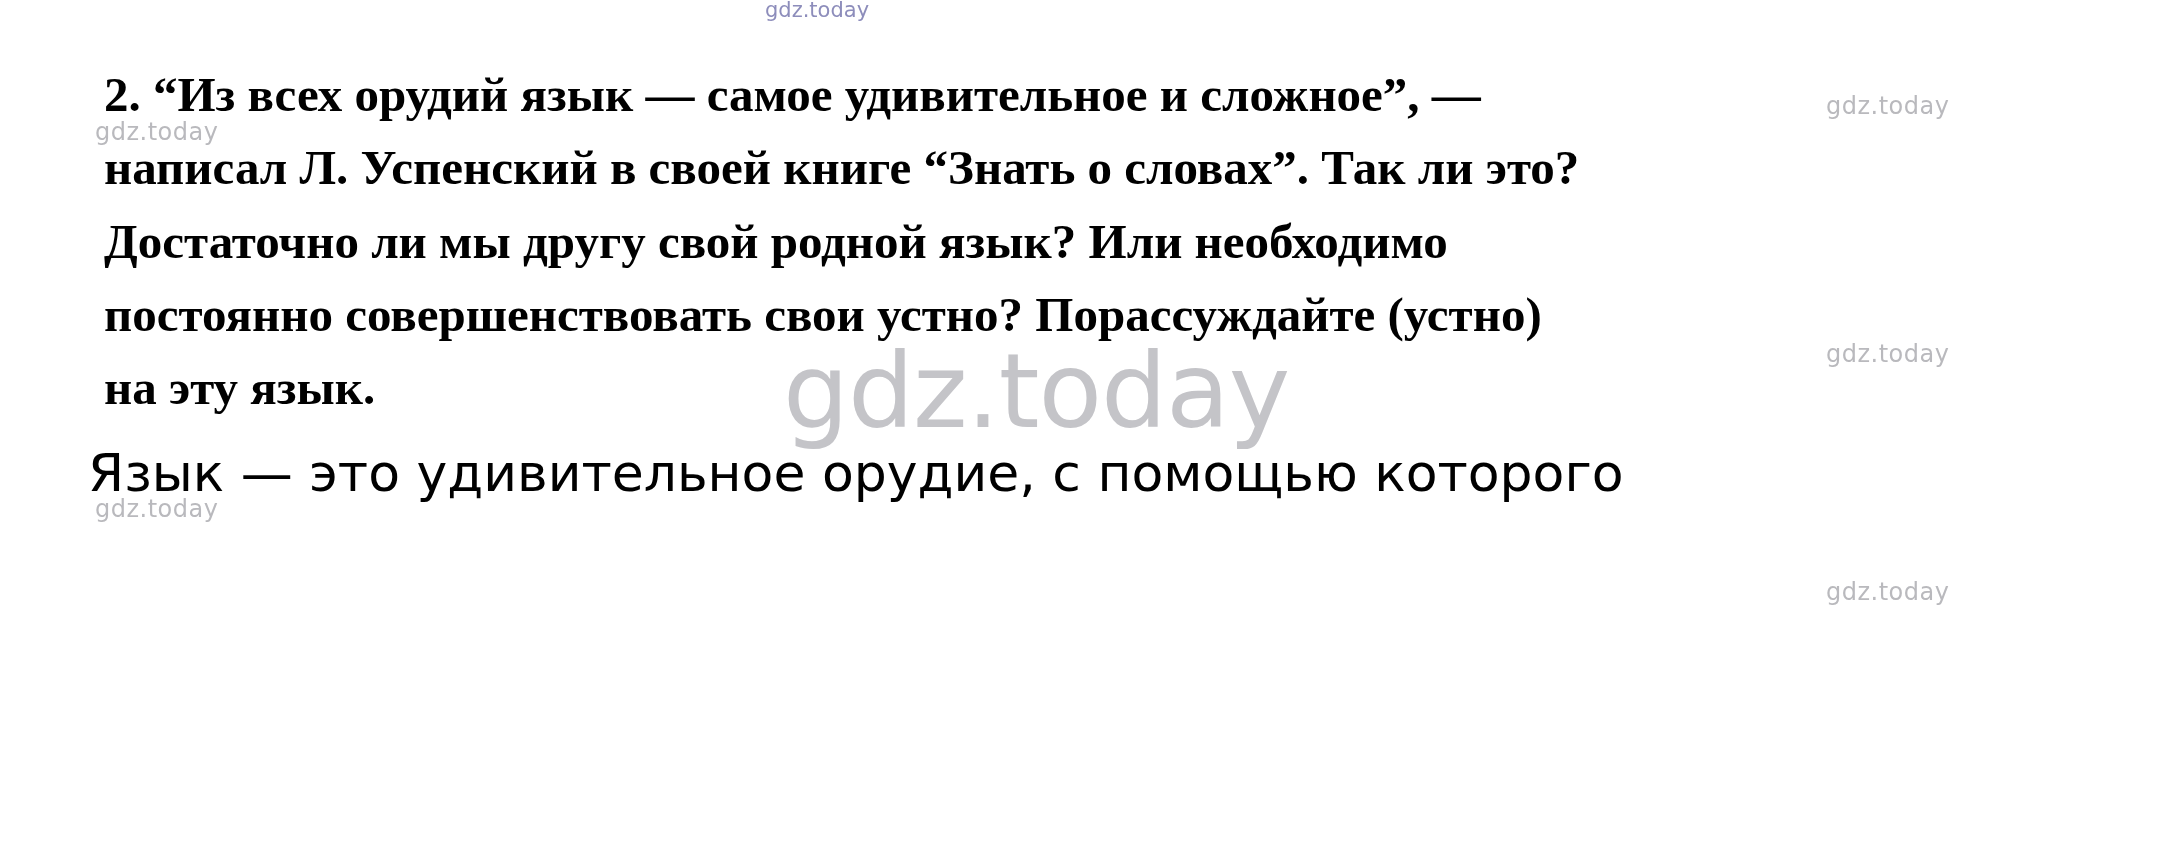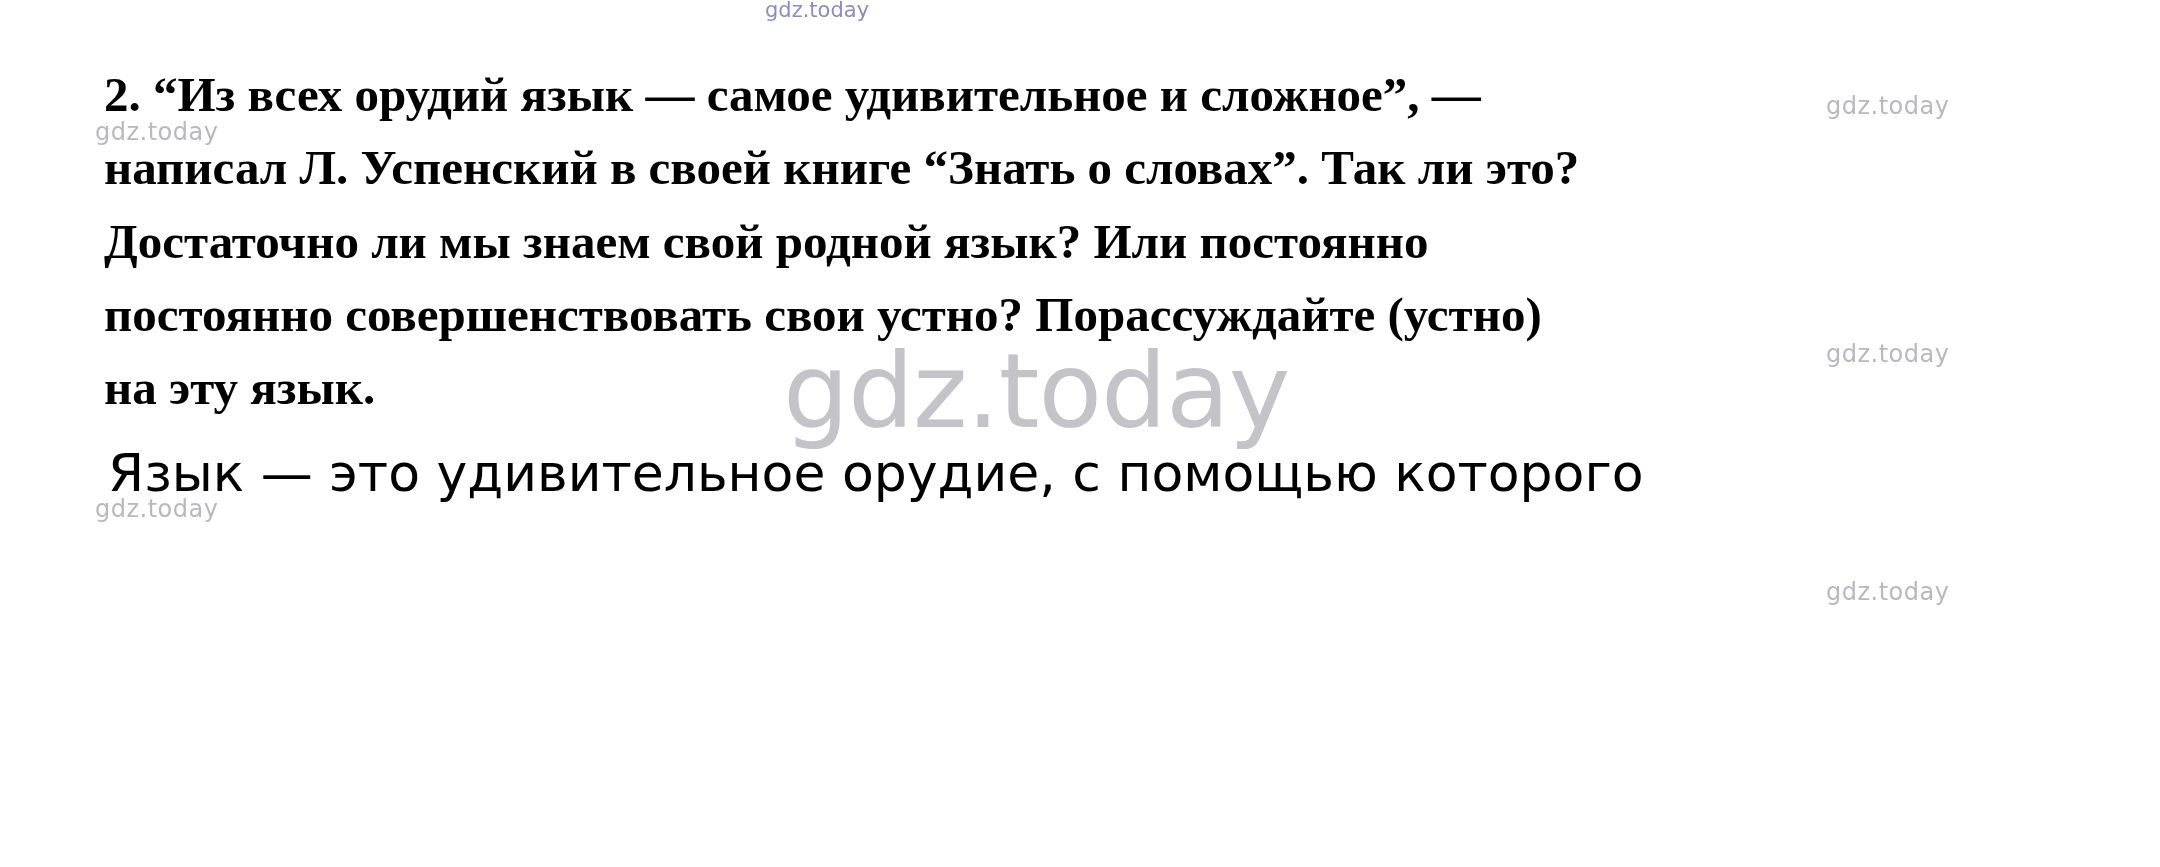--- a/index.html
+++ b/index.html
@@ -69,21 +69,20 @@
   }
   .task-block p { margin: 16px; }
 
   .answer-block {
     margin-top: 22px;
     font-family: "DejaVu Sans", sans-serif;
     font-size: 52px;
     line-height: 1.33;
     color: #000000;
     font-weight: 400;
-    margin-left: 20px;
   }
   .answer-block p { margin: 0; }
   .answer-para-2 { margin-top: 4px; }
 </style>
 </head>
 <body>
 
 <div id="page">
 
   <div class="wm wm-top" id="wm-top">gdz.today</div>
@@ -92,21 +91,21 @@
   <div class="wm wm-small" id="wm-3">gdz.today</div>
   <div class="wm wm-small" id="wm-4">gdz.today</div>
   <div class="wm wm-small" id="wm-5">gdz.today</div>
   <div class="wm wm-big" id="wm-center">gdz.today</div>
 
   <div id="content">
 
     <div class="task-block">
       <p>2. “Из всех орудий язык — самое удивительное и сложное”, —</p>
       <p>написал Л. Успенский в своей книге “Знать о словах”. Так ли это?</p>
-      <p>Достаточно ли мы знаем свой родной язык? Или постоянно</p>
+      <p>Достаточно ли мы другу свой родной язык? Или необходимо</p>
       <p>постоянно совершенствовать свои устно? Порассуждайте (устно)</p>
       <p>на эту язык.</p>
     </div>
 
     <div class="answer-block">
       <p>Язык — это удивительное орудие, с помощью которого</p>
     </div>
 
   </div>
 </div>

